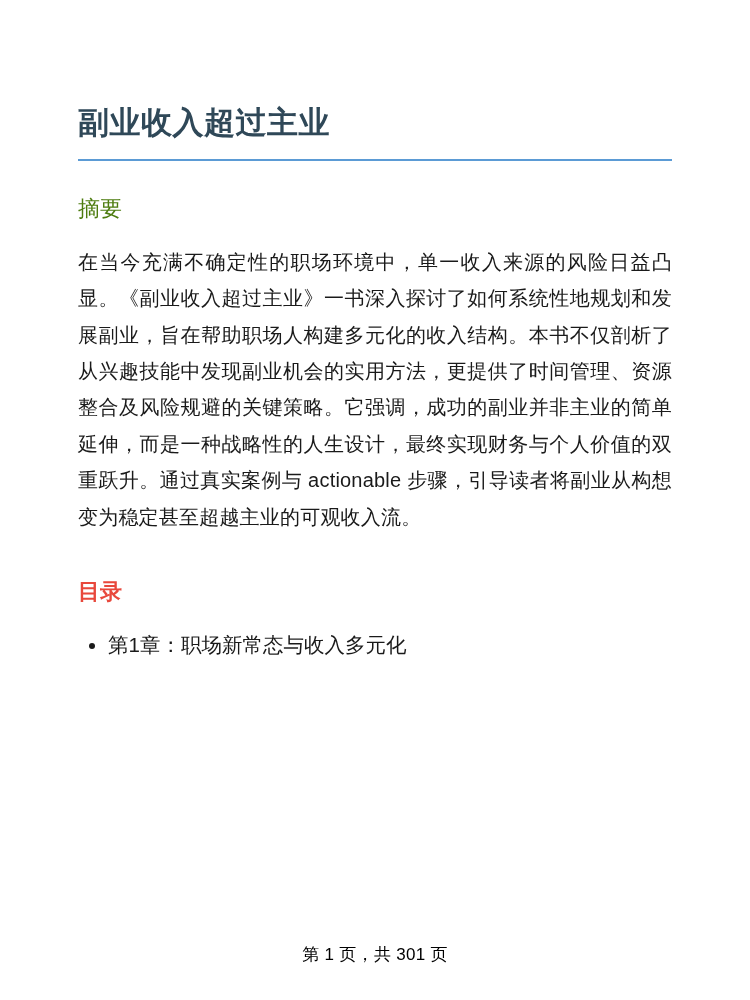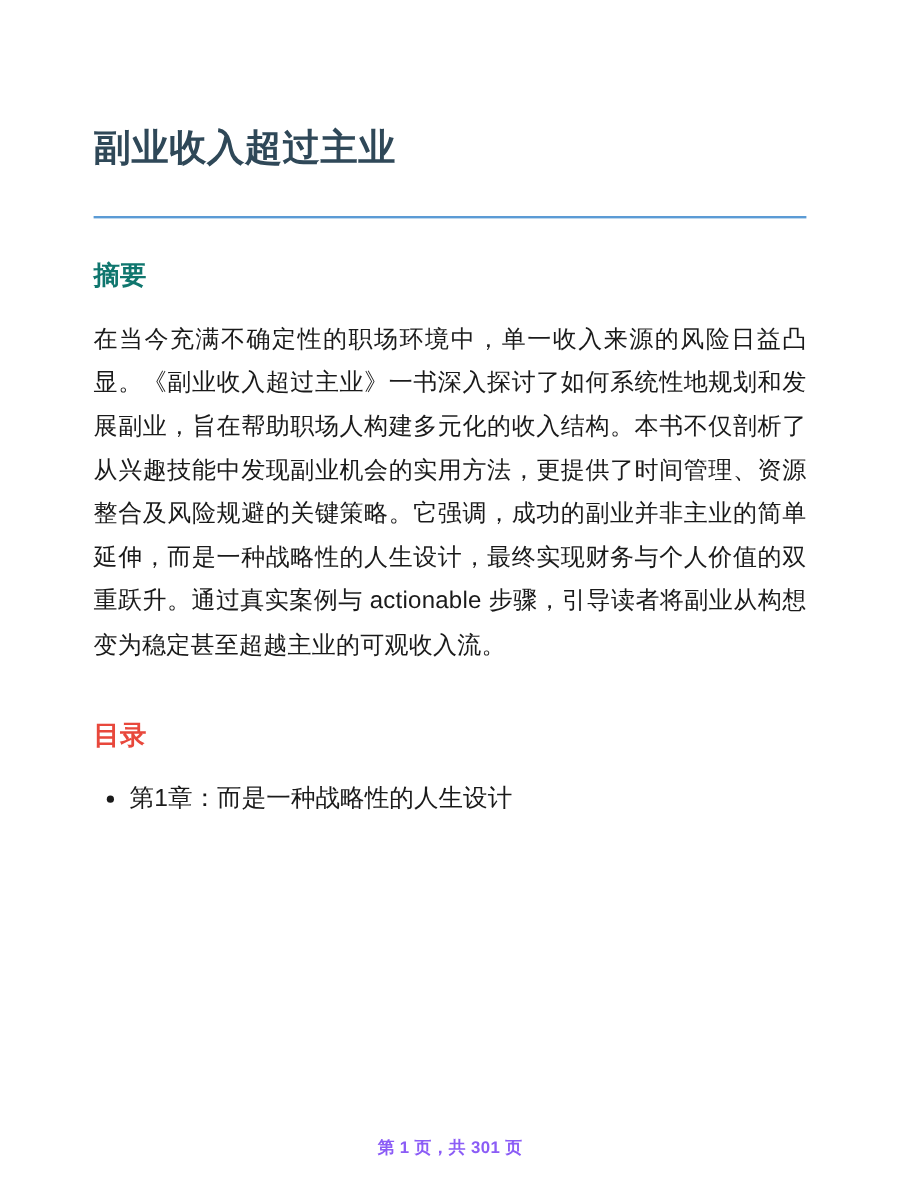--- a/index.html
+++ b/index.html
@@ -20,33 +20,33 @@
     width: 750px;
     height: 1000px;
     padding: 104px 78px 0 78px;
     position: relative;
   }
   .doc-title {
     font-size: 31px;
     font-weight: bold;
     color: #2f4858;
     letter-spacing: 0.5px;
-    margin: 0 0 39px 0;
+    margin: 0 0 18px 0;
     line-height: 1.2;
   }
   .title-rule {
     border: none;
     border-top: 2px solid #5b9bd5;
     margin: 0 0 34px 0;
     width: 100%;
   }
   .section-heading {
     font-size: 22px;
-    font-weight: bold;
-    color: #0f766e;
+    font-weight: normal;
+    color: #4d7c0f;
     margin: 0 0 20px 0;
     line-height: 1.3;
   }
   .abstract-text {
     font-size: 20px;
     line-height: 1.82;
     color: #1a1a1a;
     text-align: justify;
     margin: 0 0 42px 0;
     letter-spacing: 0.2px;
@@ -77,42 +77,42 @@
     font-size: 20.5px;
     line-height: 1.6;
     color: #1a1a1a;
   }
   .page-footer {
     position: absolute;
     left: 0;
     right: 0;
     bottom: 34px;
     text-align: center;
-    font-size: 14px;
-    font-weight: bold;
-    color: #8b5cf6;
+    font-size: 17px;
+    font-weight: normal;
+    color: #000000;
     letter-spacing: 0.3px;
   }
 </style>
 </head>
 <body>
 
 <div class="page">
 
   <h1 class="doc-title">副业收入超过主业</h1>
 
   <hr class="title-rule">
 
   <h2 class="section-heading">摘要</h2>
 
   <p class="abstract-text">在当今充满不确定性的职场环境中，单一收入来源的风险日益凸显。《副业收入超过主业》一书深入探讨了如何系统性地规划和发展副业，旨在帮助职场人构建多元化的收入结构。本书不仅剖析了从兴趣技能中发现副业机会的实用方法，更提供了时间管理、资源整合及风险规避的关键策略。它强调，成功的副业并非主业的简单延伸，而是一种战略性的人生设计，最终实现财务与个人价值的双重跃升。通过真实案例与 actionable 步骤，引导读者将副业从构想变为稳定甚至超越主业的可观收入流。</p>
 
   <h2 class="toc-heading">目录</h2>
 
   <ul class="toc-level-1">
     <li>
-      <span>第1章：而是一种战略性的人生设计</span>
+      <span>第1章：职场新常态与收入多元化</span>
     </li>
   </ul>
 
   <div class="page-footer">第 1 页，共 301 页</div>
 
 </div>
 
 </body></html>

